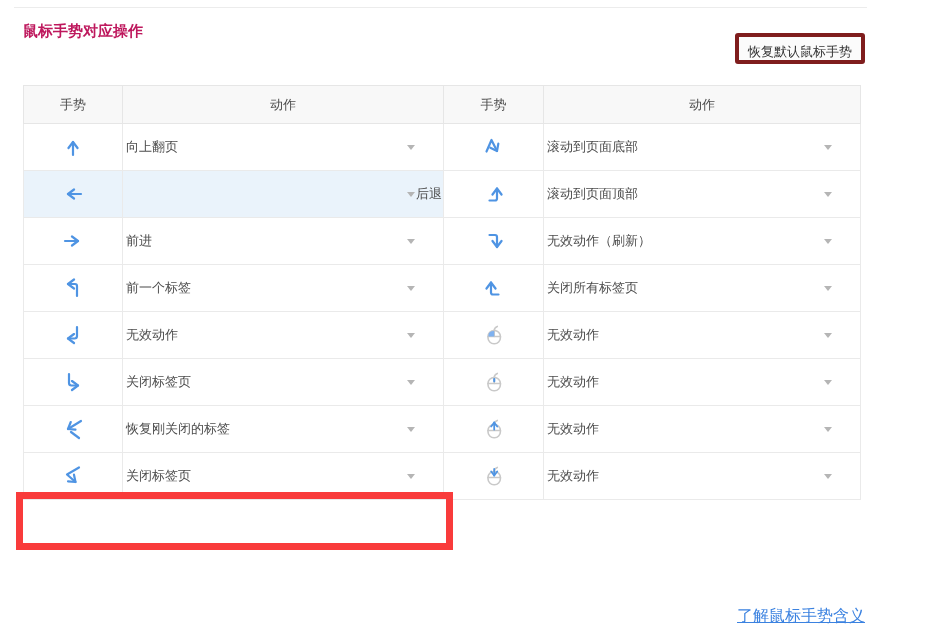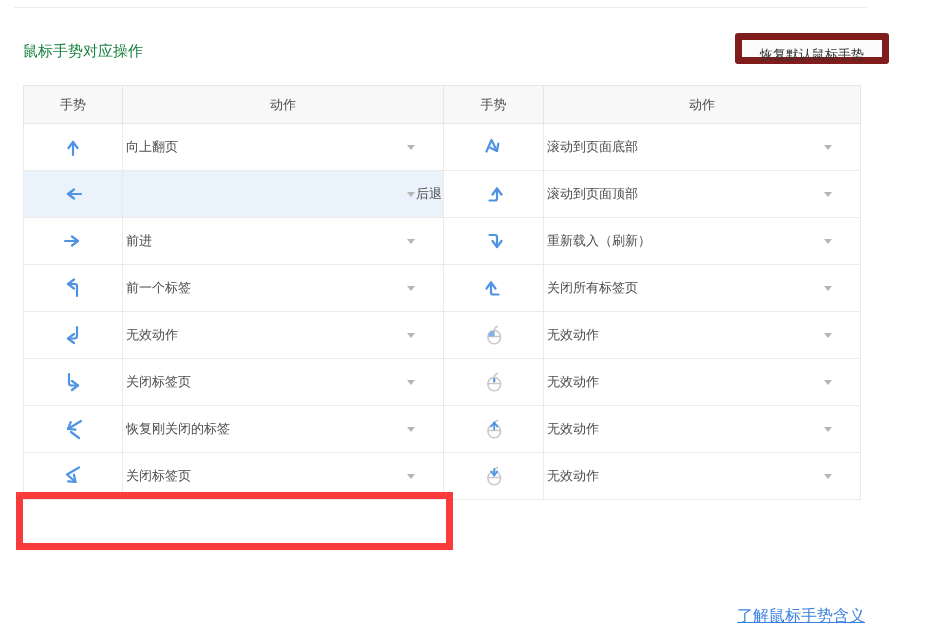--- a/index.html
+++ b/index.html
@@ -10,24 +10,24 @@
   }
   *{box-sizing:border-box;}
   html,body{margin:0;padding:0;}
   body{
     width:930px;height:631px;position:relative;overflow:hidden;
     background:#ffffff;
     font-family:"Liberation Sans","DejaVu Sans",sans-serif;
     color:#4d4d4d;
   }
   .top-divider{position:absolute;left:14px;top:7px;width:853px;height:1px;background:#ececec;}
-  .page-title{position:absolute;left:23px;top:42px;font-size:15px;font-weight:normal;color:#15803d;}
+  .page-title{position:absolute;left:23px;top:22px;font-size:15px;font-weight:bold;color:#be185d;}
   .reset-btn{
-    position:absolute;left:735px;top:33px;width:154px;height:31px;
-    background:#fbfbfb;border:7px solid #7f1d1d;border-radius:3px;
+    position:absolute;left:735px;top:33px;width:130px;height:31px;
+    background:#fbfbfb;border:4px solid #7f1d1d;border-radius:3px;
     font-size:13px;color:#333;text-align:center;line-height:29px;cursor:pointer;
     font-family:inherit;padding:0;
   }
   table.gesture-table{
     position:absolute;left:23px;top:85px;width:837px;
     border-collapse:collapse;table-layout:fixed;background:#fff;
   }
   .gesture-table col.c1{width:99px;}
   .gesture-table col.c2{width:321px;}
   .gesture-table col.c3{width:100px;}
@@ -134,21 +134,21 @@
           <svg class="gsvg" viewBox="0 0 24 24">
             <path d="M4 12 L17 12" marker-end="url(#ah)"></path>
           </svg>
         </td>
         <td class="action"><span>前进</span><span class="caret"></span></td>
         <td class="gcell">
           <svg class="gsvg" viewBox="0 0 24 24">
             <path d="M7.5 6 L13 6 Q15 6 15 8 L15 18" marker-end="url(#ah)"></path>
           </svg>
         </td>
-        <td class="action"><span>重新载入（刷新）</span><span class="caret"></span></td>
+        <td class="action"><span>无效动作（刷新）</span><span class="caret"></span></td>
       </tr>
       <tr>
         <td class="gcell">
           <svg class="gsvg" viewBox="0 0 24 24">
             <path d="M16 20 L16 10 Q16 8 14 8 L7 8" marker-end="url(#ah)"></path>
           </svg>
         </td>
         <td class="action"><span>前一个标签</span><span class="caret"></span></td>
         <td class="gcell">
           <svg class="gsvg" viewBox="0 0 24 24">

